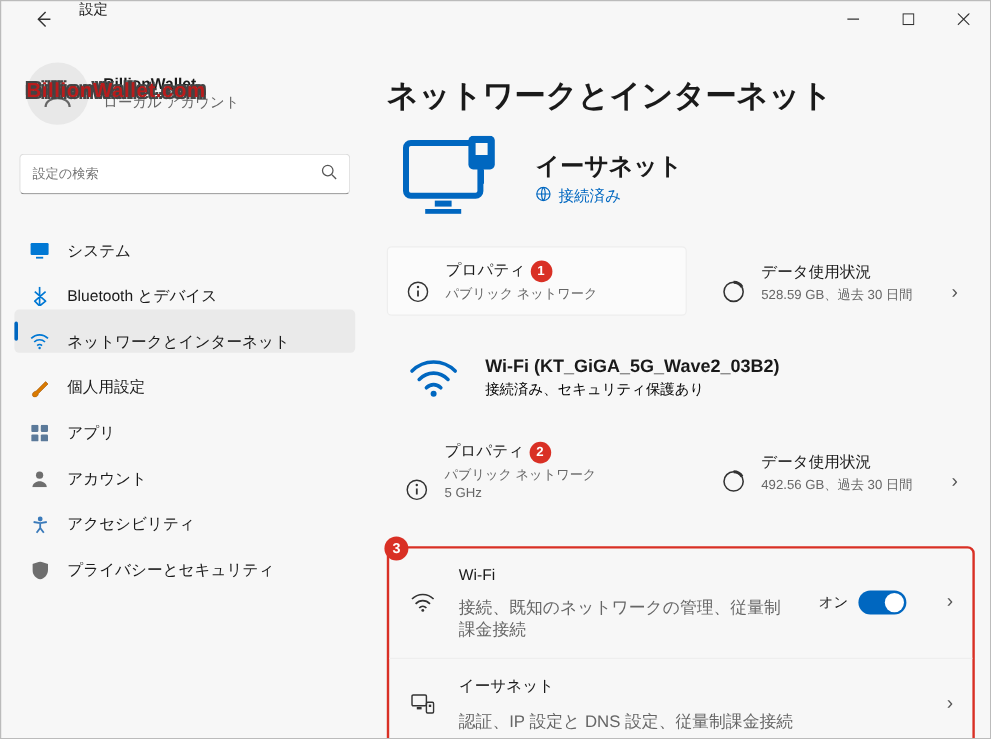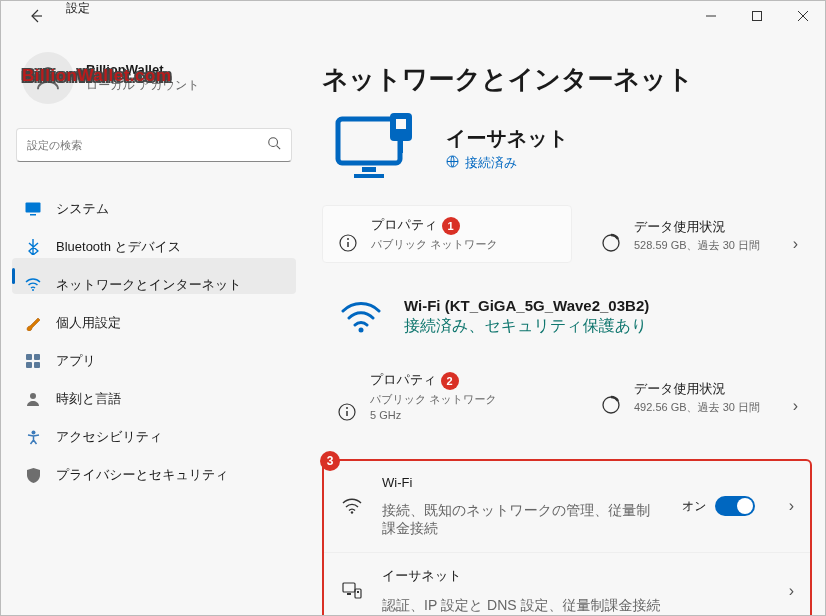--- a/index.html
+++ b/index.html
@@ -34,21 +34,21 @@
 .card.flat{background:transparent;border:none}
 .card.sm{flex:0 0 auto}
 .card .ci{width:22px;margin-right:12px;display:flex;align-items:center;justify-content:center}
 .card .ct{font-size:13px;font-weight:400}
 .card .cs{font-size:11px;color:#666;margin-top:2px}
 .badge{width:18px;height:18px;border-radius:50%;background:#d93025;color:#fff;font-size:11px;font-weight:700;display:inline-flex;align-items:center;justify-content:center;margin-left:4px;vertical-align:middle}
 .chev{margin-left:auto;padding-left:10px;color:#555}
 .wifi-block{display:flex;align-items:center;margin-bottom:18px;padding:6px 0}
 .wifi-ic{width:58px;display:flex;justify-content:center;margin-left:10px;margin-right:14px}
 .wifi-name{font-size:15px;font-weight:600}
-.wifi-sub{font-size:16px;color:#0f766e;margin-top:2px}
+.wifi-sub{font-size:12px;color:#000000;margin-top:2px}
 .list{border:2px solid #d93025;border-radius:6px;position:relative;margin-top:10px}
 .list-badge{position:absolute;left:-4px;top:-10px;width:20px;height:20px;border-radius:50%;background:#d93025;color:#fff;font-size:12px;font-weight:700;display:flex;align-items:center;justify-content:center}
 .list-item{display:flex;align-items:center;padding:14px 16px;border-bottom:1px solid #eee;cursor:pointer}
 .list-item:last-child{border-bottom:none}
 .li-icon{width:24px;margin-right:18px;display:flex;justify-content:center}
 .li-title{font-size:13px}
 .li-sub{font-size:14px;color:#666;margin-top:12px}
 .toggle{width:40px;height:20px;border-radius:10px;background:#0067c0;position:relative;margin-left:8px;margin-right:4px}
 .toggle::after{content:"";position:absolute;right:2px;top:2px;width:16px;height:16px;border-radius:50%;background:#fff}
 .on-label{font-size:12px;margin-left:auto}
@@ -154,21 +154,21 @@
           </span>
         <span>アプリ</span>
       </div>
       <div class="nav-item">
         <span class="nav-icon">
             <svg width="14" height="14" viewBox="0 0 14 14">
               <circle cx="7" cy="4" r="3" fill="#6e6e6e"></circle>
               <path d="M1 14c0-3 3-5 6-5s6 2 6 5" fill="#6e6e6e"></path>
             </svg>
           </span>
-        <span>時刻と言語</span>
+        <span>アカウント</span>
       </div>
       <div class="nav-item">
         <span class="nav-icon">
             <svg width="15" height="15" viewBox="0 0 15 15">
               <circle cx="7.5" cy="2.5" r="2" fill="#3a7aba"></circle>
               <path d="M2 5l5.5 1L13 5M7.5 6v4m-3 4 3-4 3 4" stroke="#3a7aba" stroke-width="1.5" fill="none"></path>
             </svg>
           </span>
         <span>アクセシビリティ</span>
       </div>

